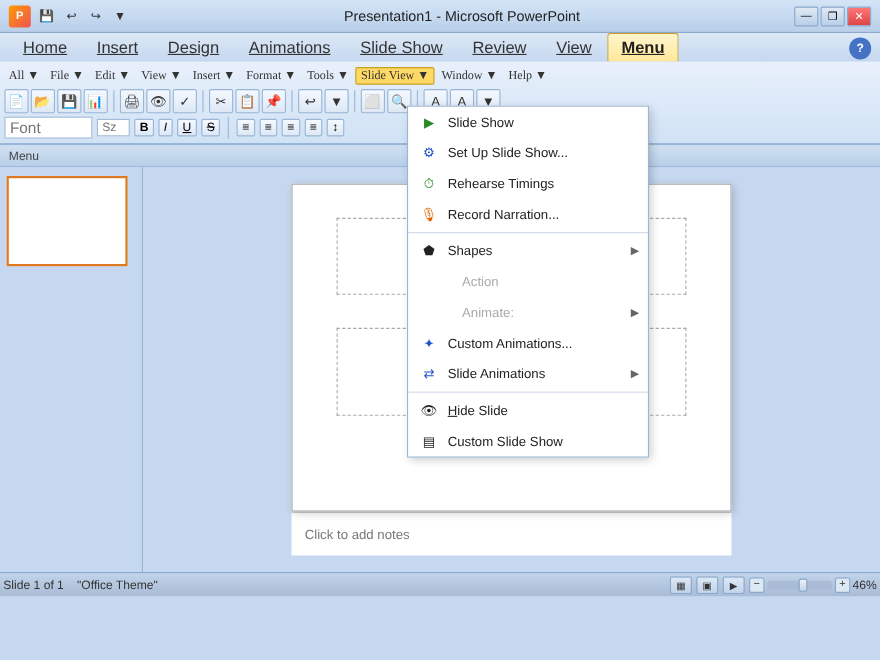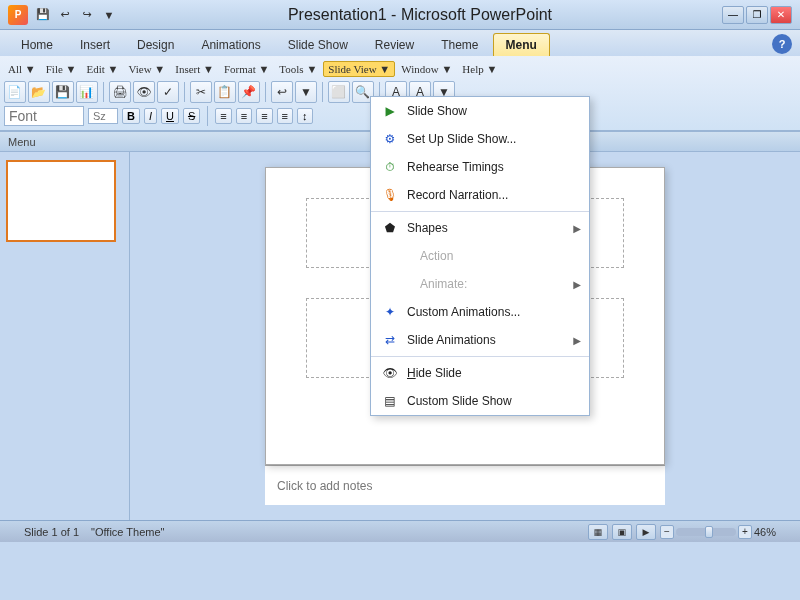--- a/index.html
+++ b/index.html
@@ -12,44 +12,45 @@
       display: flex;
       align-items: center;
       justify-content: space-between;
       padding: 0 8px;
       border-bottom: 1px solid #8aa8cc;
     }
     #title-bar .title-left { display: flex; align-items: center; gap: 6px; }
     #title-bar .app-icon { width: 20px; height: 20px; background: linear-gradient(135deg, #f90, #e55); border-radius: 3px; display:flex; align-items:center; justify-content:center; color:white; font-weight:bold; font-size:10px; }
     #title-bar .quick-access { display: flex; gap: 4px; align-items: center; }
     #title-bar .qa-btn { width: 18px; height: 18px; display:flex; align-items:center; justify-content:center; cursor:pointer; font-size:11px; color: #333; }
-    #title-bar .title-text { font-size: 16px; color: #222; font-weight: normal; flex: 1; text-align: center; }
+    #title-bar .title-text { font-size: 13px; color: #222; font-weight: normal; flex: 1; text-align: center; }
     #title-bar .win-controls { display: flex; gap: 2px; }
     #title-bar .win-btn { width: 22px; height: 18px; display:flex; align-items:center; justify-content:center; background: linear-gradient(to bottom, #e0eaf5, #b8cfe8); border: 1px solid #8aa8cc; border-radius: 2px; cursor:pointer; font-size:10px; }
     #title-bar .win-btn.close { background: linear-gradient(to bottom, #f77, #d44); color: white; }
 
     
     #ribbon-tabs {
       background: linear-gradient(to bottom, #dde8f5, #c5d8f0);
       height: 26px;
       display: flex;
       align-items: flex-end;
       padding-left: 8px;
       border-bottom: none;
     }
     .ribbon-tab {
       padding: 4px 12px;
-      font-size: 12px;
+      font-size: 15px;
       cursor: pointer;
       border-radius: 3px 3px 0 0;
       color: #333;
       background: transparent;
       border: 1px solid transparent;
       border-bottom: none;
       margin-right: 1px;
+      text-decoration: underline;
     }
     .ribbon-tab.active {
       background: linear-gradient(to bottom, #fff5cc, #fde89a);
       border-color: #c8a020;
       color: #222;
       font-weight: bold;
     }
 
     
     #ribbon-toolbar {
@@ -219,21 +220,21 @@
       width: 100%;
     }
 
     
     #status-bar {
       background: linear-gradient(to bottom, #c0d4ea, #aabbd5);
       height: 22px;
       display: flex;
       align-items: center;
       justify-content: space-between;
-      padding: 0 24px;
+      padding: 0 3px;
       border-top: 1px solid #8aa8cc;
       font-size: 11px;
       color: #333;
     }
     #status-bar .status-left { display: flex; gap: 12px; }
     #status-bar .status-right { display: flex; align-items: center; gap: 4px; }
     .view-btn { width: 20px; height: 16px; background: linear-gradient(to bottom, #dde8f5, #c0d4ea); border: 1px solid #8aa8cc; border-radius: 2px; display:flex; align-items:center; justify-content:center; cursor:pointer; font-size:9px; }
     .zoom-control { display: flex; align-items: center; gap: 2px; font-size: 11px; }
     .zoom-btn { width: 14px; height: 14px; background: #dde8f5; border: 1px solid #8aa8cc; border-radius: 2px; display:flex; align-items:center; justify-content:center; cursor:pointer; font-size:10px; }
     .zoom-slider { width: 60px; height: 8px; background: #aabbd5; border-radius: 4px; position: relative; }
@@ -309,21 +310,21 @@
   </div>
 </div>
 
 <div id="ribbon-tabs">
   <div class="ribbon-tab">Home</div>
   <div class="ribbon-tab">Insert</div>
   <div class="ribbon-tab">Design</div>
   <div class="ribbon-tab">Animations</div>
   <div class="ribbon-tab">Slide Show</div>
   <div class="ribbon-tab">Review</div>
-  <div class="ribbon-tab">Theme</div>
+  <div class="ribbon-tab">View</div>
   <div class="ribbon-tab active">Menu</div>
   <div id="help-icon">?</div>
 </div>
 
 <div id="ribbon-toolbar">
 
   <div id="ribbon-row1">
     <span class="menu-label">All ▼</span>
     <span class="menu-label">File ▼</span>
     <span class="menu-label">Edit ▼</span>

